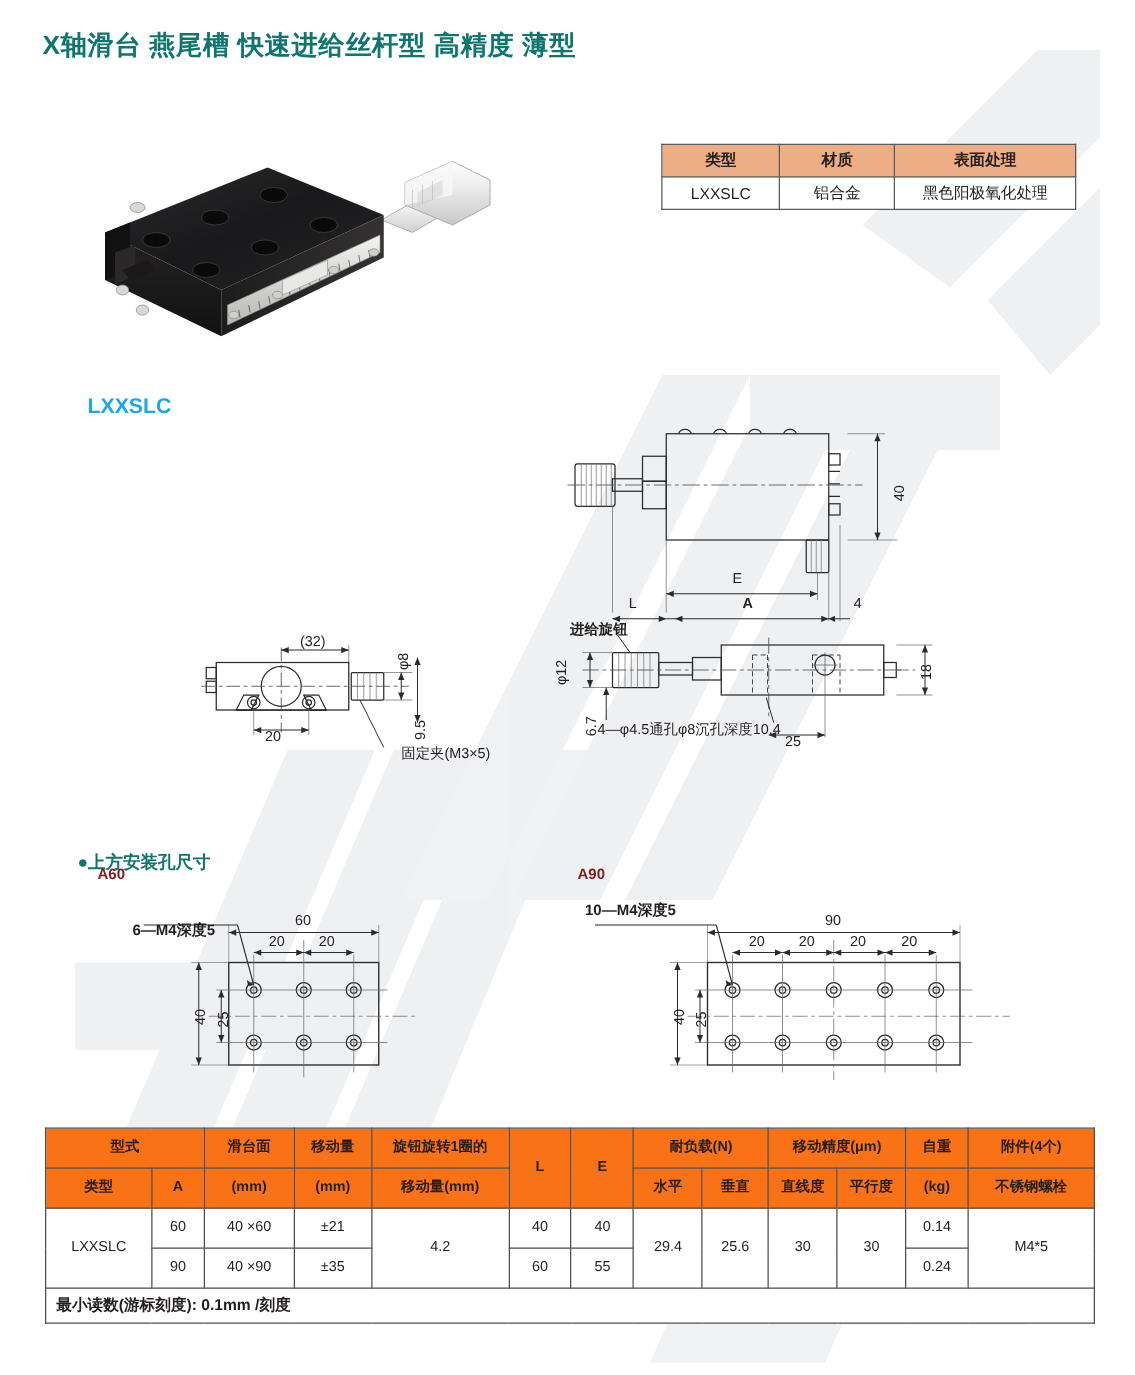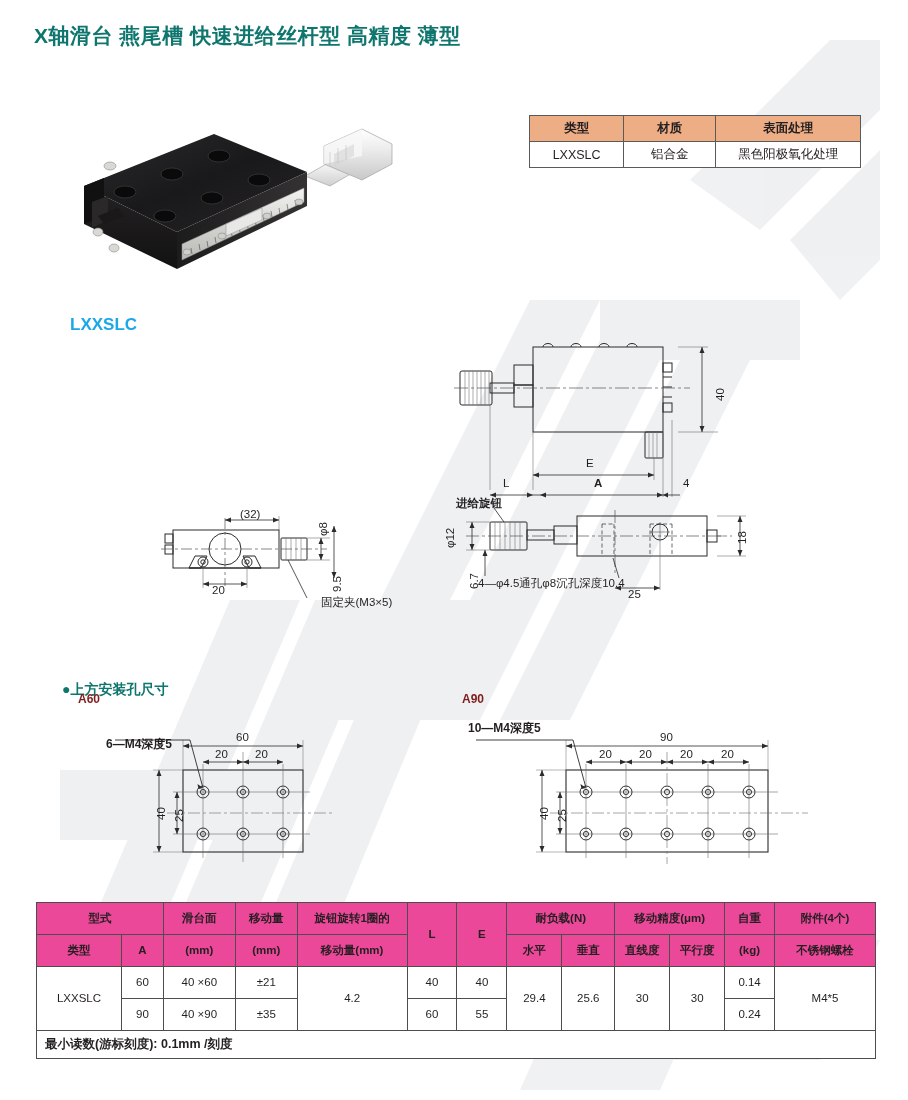--- a/index.html
+++ b/index.html
@@ -130,21 +130,21 @@
   .spec-table th, .spec-table td {
     border: 1px solid #4d4d4d;
     text-align: center;
     vertical-align: middle;
     font-size: 11.5px;
     font-weight: normal;
     color: #231f20;
     padding: 0 1px;
     line-height: 1.15;
   }
-  .spec-table th { background: #ec4899; font-weight: bold; height: 31px; }
+  .spec-table th { background: #f97316; font-weight: bold; height: 31px; }
   .spec-table td { background: #ffffff; height: 31px; }
   .spec-table tr.note td {
     text-align: left;
     padding-left: 8px;
     height: 27px;
     font-size: 12.5px;
     font-weight: bold;
   }
   .hdr-h { height: 31px; }
 </style>

